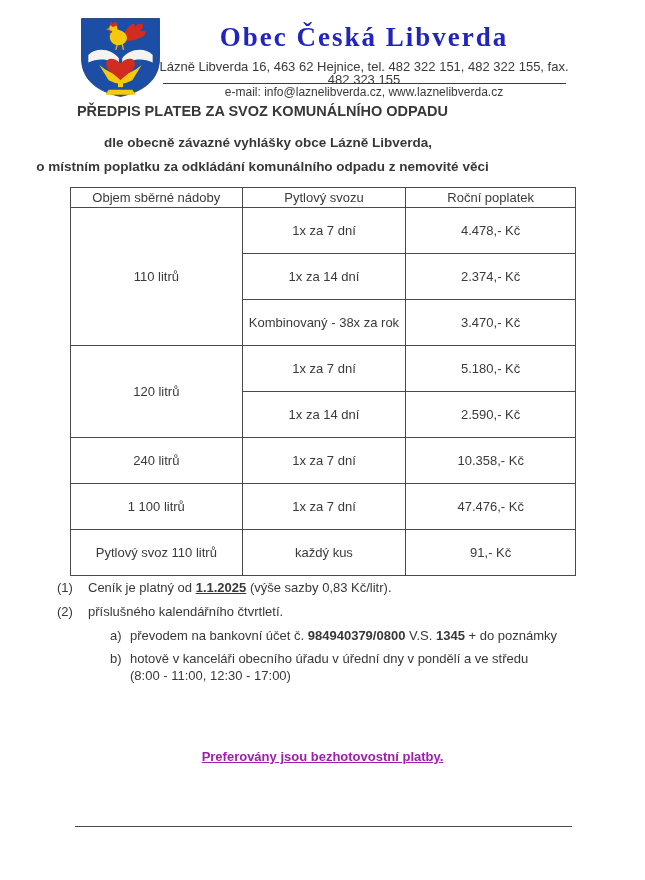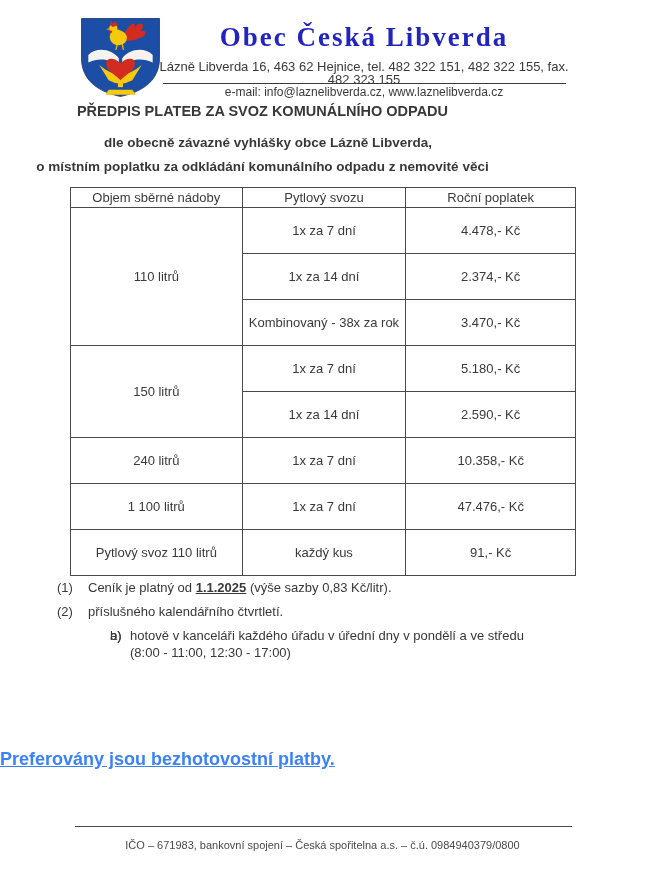--- a/index.html
+++ b/index.html
@@ -35,21 +35,21 @@
   .notes { position:absolute; left:57px; top:579px; width:548px; font-size:13px; line-height:17px; color:#383838; }
   .note { position:relative; padding-left:31px; margin-bottom:7px; }
   .note-label { position:absolute; left:0; top:0; }
   .note3-head { margin-bottom:5px; }
   .sub { position:relative; margin-left:53px; padding-left:20px; margin-bottom:6px; }
   .sub-label { position:absolute; left:0; top:0; }
   .bold { font-weight:bold; }
   .date-em { font-weight:bold; text-decoration:underline; }
 
   
-  .highlight { position:absolute; left:0; top:749px; width:645px; text-align:left; color:#3b82f6; font-weight:bold; font-size:18px; }
+  .highlight { position:absolute; left:0; top:749px; width:645px; text-align:center; color:#a21caf; font-weight:bold; font-size:13px; }
   .highlight span { text-decoration:underline; }
   .foot-rule { position:absolute; left:75px; top:826px; width:497px; border-top:1.4px solid #4a4a4a; }
   .footer { position:absolute; left:0; top:839px; width:645px; text-align:center; font-size:11px; color:#4a4a4a; }
 </style>
 </head>
 <body>
 
 <div class="page">
 
   <svg class="crest" viewBox="0 0 100 98" aria-hidden="true">
@@ -115,21 +115,21 @@
       </tr>
       <tr>
         <td>1x za 14 dní</td>
         <td>2.374,- Kč</td>
       </tr>
       <tr>
         <td>Kombinovaný - 38x za rok</td>
         <td>3.470,- Kč</td>
       </tr>
       <tr>
-        <td rowspan="2">150 litrů</td>
+        <td rowspan="2">120 litrů</td>
         <td>1x za 7 dní</td>
         <td>5.180,- Kč</td>
       </tr>
       <tr>
         <td>1x za 14 dní</td>
         <td>2.590,- Kč</td>
       </tr>
       <tr>
         <td>240 litrů</td>
         <td>1x za 7 dní</td>
@@ -152,28 +152,28 @@
     <div class="note">
       <span class="note-label">(1)</span>
       <span><span>Ceník je platný od </span><span class="date-em">1.1.2025</span><span> (výše sazby 0,83 Kč/litr).</span></span>
     </div>
     <div class="note">
       <span class="note-label">(2)</span>
       <div>příslušného kalendářního čtvrtletí.</div>
     </div>
     <div class="sub">
       <span class="sub-label">a)</span>
+      <div><span>převodem na bankovní účet č. </span><span class="bold">984940379/0800</span><span> V.S. </span><span class="bold">1345</span><span> + do poznámky</span></div>
     </div>
     <div class="sub">
       <span class="sub-label">b)</span>
-      <div>hotově v kanceláři každého úřadu v úřední dny v pondělí a ve středu</div>
+      <div>hotově v kanceláři obecního úřadu v úřední dny v pondělí a ve středu</div>
       <div>(8:00 - 11:00, 12:30 - 17:00)</div>
     </div>
   </div>
 
   <div class="highlight">
     <span>Preferovány jsou bezhotovostní platby.</span>
   </div>
 
   <div class="foot-rule"></div>
-  <div class="footer">IČO – 671983, bankovní spojení – Česká spořitelna a.s. – č.ú.  0984940379/0800</div>
 
 </div>
 
 </body></html>

